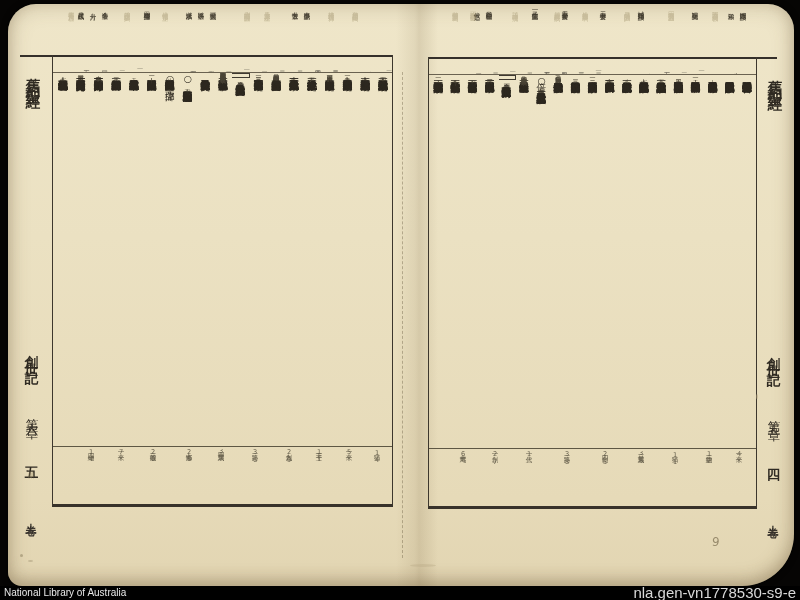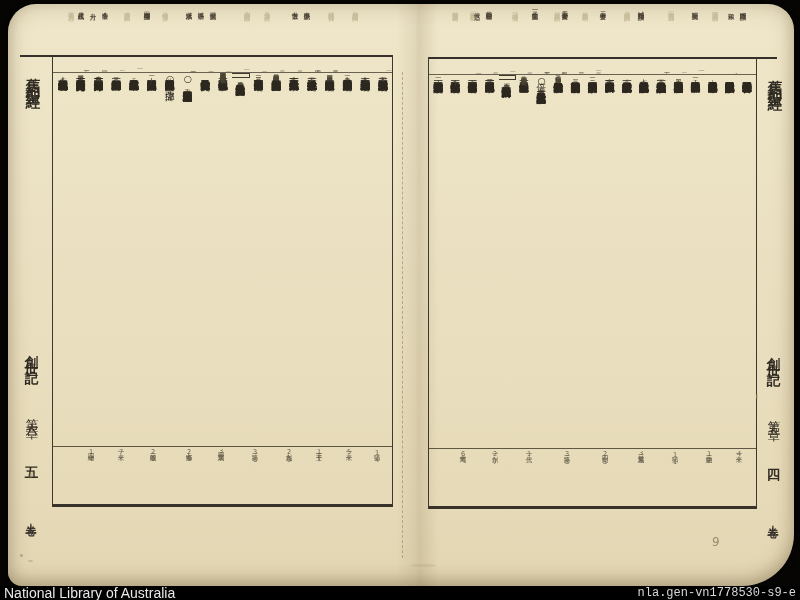--- a/index.html
+++ b/index.html
@@ -42,22 +42,22 @@
   .topnote{position:absolute;writing-mode:vertical-rl;text-orientation:upright;font-size:6.6px;
        color:#423c2f;line-height:1;width:10px;height:50px;overflow:hidden;letter-spacing:-.5px;}
   .bleed{position:absolute;writing-mode:vertical-rl;text-orientation:upright;font-size:7px;
        color:#9a8c66;opacity:.42;line-height:1;width:10px;overflow:hidden;filter:blur(.3px);letter-spacing:-.5px;}
   .pencil{position:absolute;left:704px;top:531px;font-size:12px;color:#85785a;
        transform:rotate(6deg);opacity:.8;}
   .speck{position:absolute;border-radius:50%;}
   .bar{position:absolute;left:0;right:0;bottom:0;height:14px;background:#000;
        display:flex;justify-content:space-between;align-items:center;padding:0 4px;
        font-family:"Liberation Sans",sans-serif;}
-  .bar span{font-size:14px;color:#e8e8e8;line-height:14px;white-space:nowrap;}
-  .bar .bar-right{color:#d8d8d8;font-size:12px;font-family:Liberation Mono, monospace;}
+  .bar span{font-size:10px;color:#e8e8e8;line-height:14px;white-space:nowrap;}
+  .bar .bar-right{color:#d8d8d8;font-size:15px;}
 </style>
 </head>
 <body>
 
 <div class="stage">
   <div class="paper" id="paper">
     <div class="spine-shade"></div>
     <div class="spine-line"></div>
     <span class="pencil">9</span>
   <div style="position: absolute; inset: 0px;">

